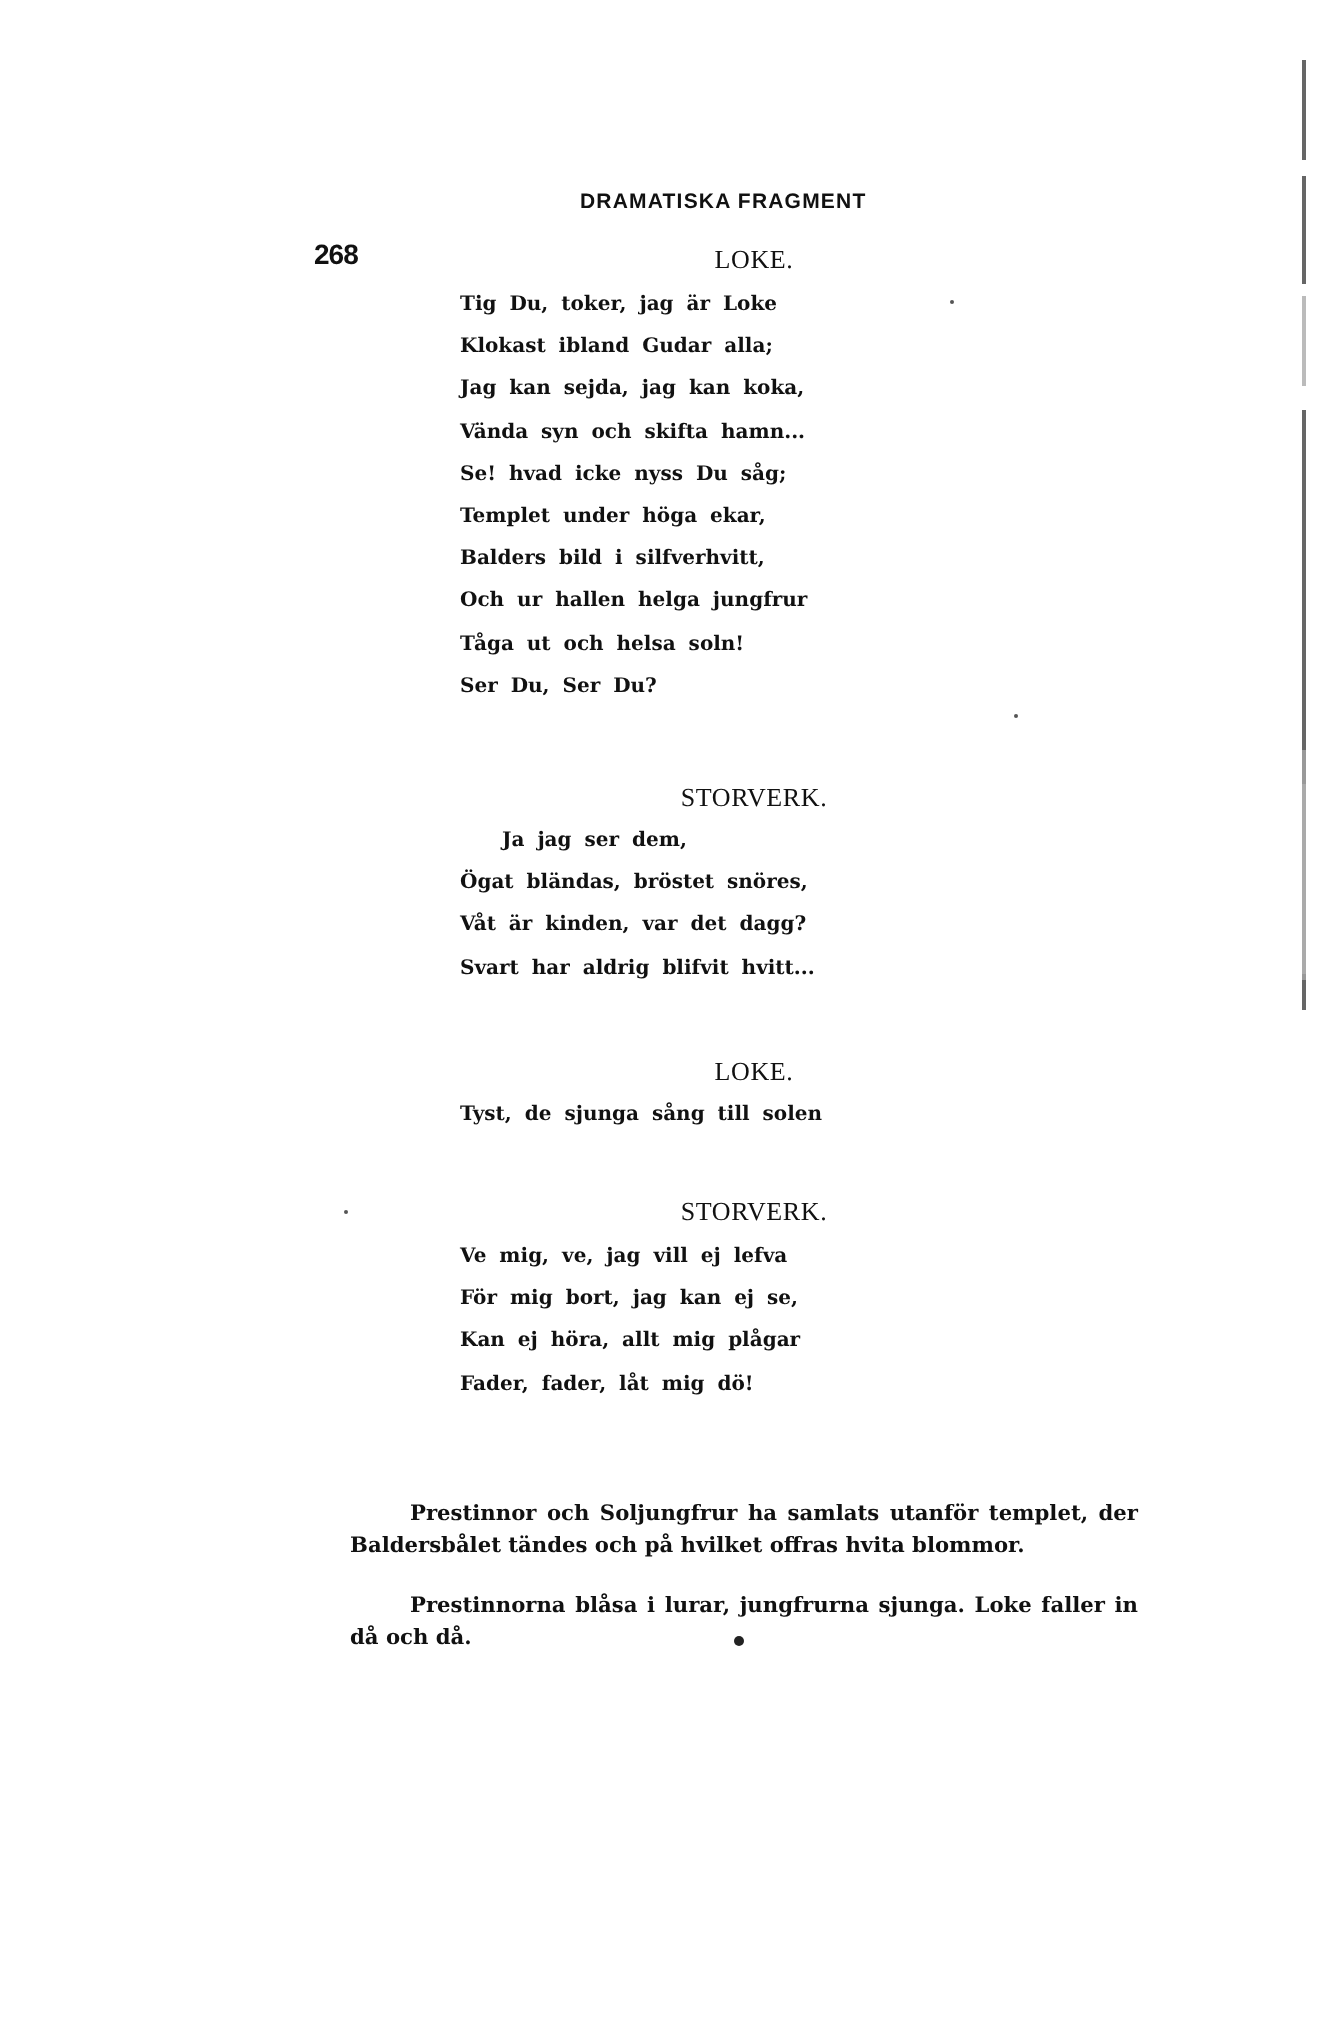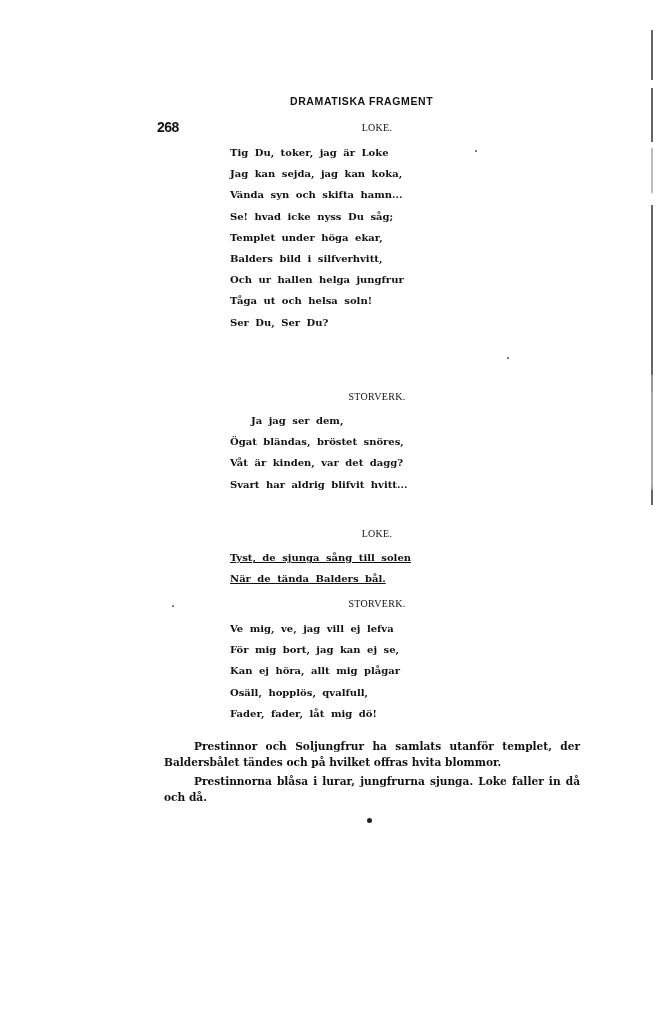--- a/index.html
+++ b/index.html
@@ -12,35 +12,35 @@
   }
   .page-number {
     position:absolute; left:157px; top:92px; font-family:Liberation Sans, sans-serif;
     font-weight:bold; font-size:14px; letter-spacing:-0.5px; color:#111;margin-top:27px;
   }
   .running-head {
     position:absolute; left:290px; top:95px; font-family:Liberation Sans, sans-serif;
     font-weight:bold; font-size:10.5px; letter-spacing:0.6px; color:#111;
   }
   .speaker {
-    position:absolute; font-family:"Liberation Serif", serif; font-size:10px;
+    position:absolute; font-family:"Liberation Serif", serif; font-size:13px;
     letter-spacing:0.3px; color:#111; width:240px; text-align:center; left:257px;
   }
   .verse {
     position:absolute; left:230px; margin:0; padding:0; list-style:none;
     font-family:"DejaVu Serif", serif; font-weight:bold; font-size:10px;
     word-spacing:3px; line-height:21.2px; color:#111;
   }
   .verse li { white-space:nowrap; }
   .verse li.indent { padding-left:21px; }
   .stage {
     position:absolute; left:160px; width:424px; font-family:"DejaVu Serif", serif;
     font-weight:bold; font-size:10.6px; line-height:15.6px; color:#111; text-align:justify;
   }
-  .stage p { margin:4px; text-indent:30px; }
+  .stage p { margin:15px; text-indent:30px; }
   .bullet {
     position:absolute; left:367px; top:818px; width:5px; height:5px; border-radius:50%; background:#222;
   }
   .speck { position:absolute; width:2px; height:2px; background:#555; border-radius:50%; }
 </style>
 </head>
 <body>
 
 <div class="edge-line" style="top:30px;height:50px;"></div>
 <div class="edge-line" style="top:88px;height:54px;"></div>
@@ -48,50 +48,49 @@
 <div class="edge-line" style="top:205px;height:300px;"></div>
 <div class="edge-line" style="top:375px;height:115px;background:#999;"></div>
 <div class="edge-line" style="top:392px;height:95px;background:#aaa;"></div>
 
 <div class="page-number">268</div>
 <div class="running-head">DRAMATISKA FRAGMENT</div>
 
 <div class="speaker" style="top:122px;">LOKE.</div>
 <ul class="verse" style="top:142px;">
   <li>Tig Du, toker, jag är Loke</li>
+  <li>Klokast ibland Gudar alla;</li>
   <li>Jag kan sejda, jag kan koka,</li>
   <li>Vända syn och skifta hamn...</li>
   <li>Se! hvad icke nyss Du såg;</li>
   <li>Templet under höga ekar,</li>
   <li>Balders bild i silfverhvitt,</li>
   <li>Och ur hallen helga jungfrur</li>
   <li>Tåga ut och helsa soln!</li>
   <li>Ser Du, Ser Du?</li>
 </ul>
 
 <div class="speaker" style="top:391px;">STORVERK.</div>
 <ul class="verse" style="top:410px;">
   <li class="indent">Ja jag ser dem,</li>
   <li>Ögat bländas, bröstet snöres,</li>
   <li>Våt är kinden, var det dagg?</li>
   <li>Svart har aldrig blifvit hvitt...</li>
 </ul>
 
 <div class="speaker" style="top:528px;">LOKE.</div>
-<ul class="verse" style="top:547px;text-decoration:underline;">
+<ul class="verse" style="top:547px;">
   <li>Tyst, de sjunga sång till solen</li>
-  <li>När de tända Balders bål.</li>
 </ul>
 
 <div class="speaker" style="top:598px;">STORVERK.</div>
 <ul class="verse" style="top:618px;">
   <li>Ve mig, ve, jag vill ej lefva</li>
   <li>För mig bort, jag kan ej se,</li>
   <li>Kan ej höra, allt mig plågar</li>
-  <li>Osäll, hopplös, qvalfull,</li>
   <li>Fader, fader, låt mig dö!</li>
 </ul>
 
 <div class="stage" style="top:735px;">
   <p>Prestinnor och Soljungfrur ha samlats utanför templet, der Baldersbålet tändes och på hvilket offras hvita blommor.</p>
   <p>Prestinnorna blåsa i lurar, jungfrurna sjunga. Loke faller in då och då.</p>
 </div>
 
 <div class="bullet"></div>
 

